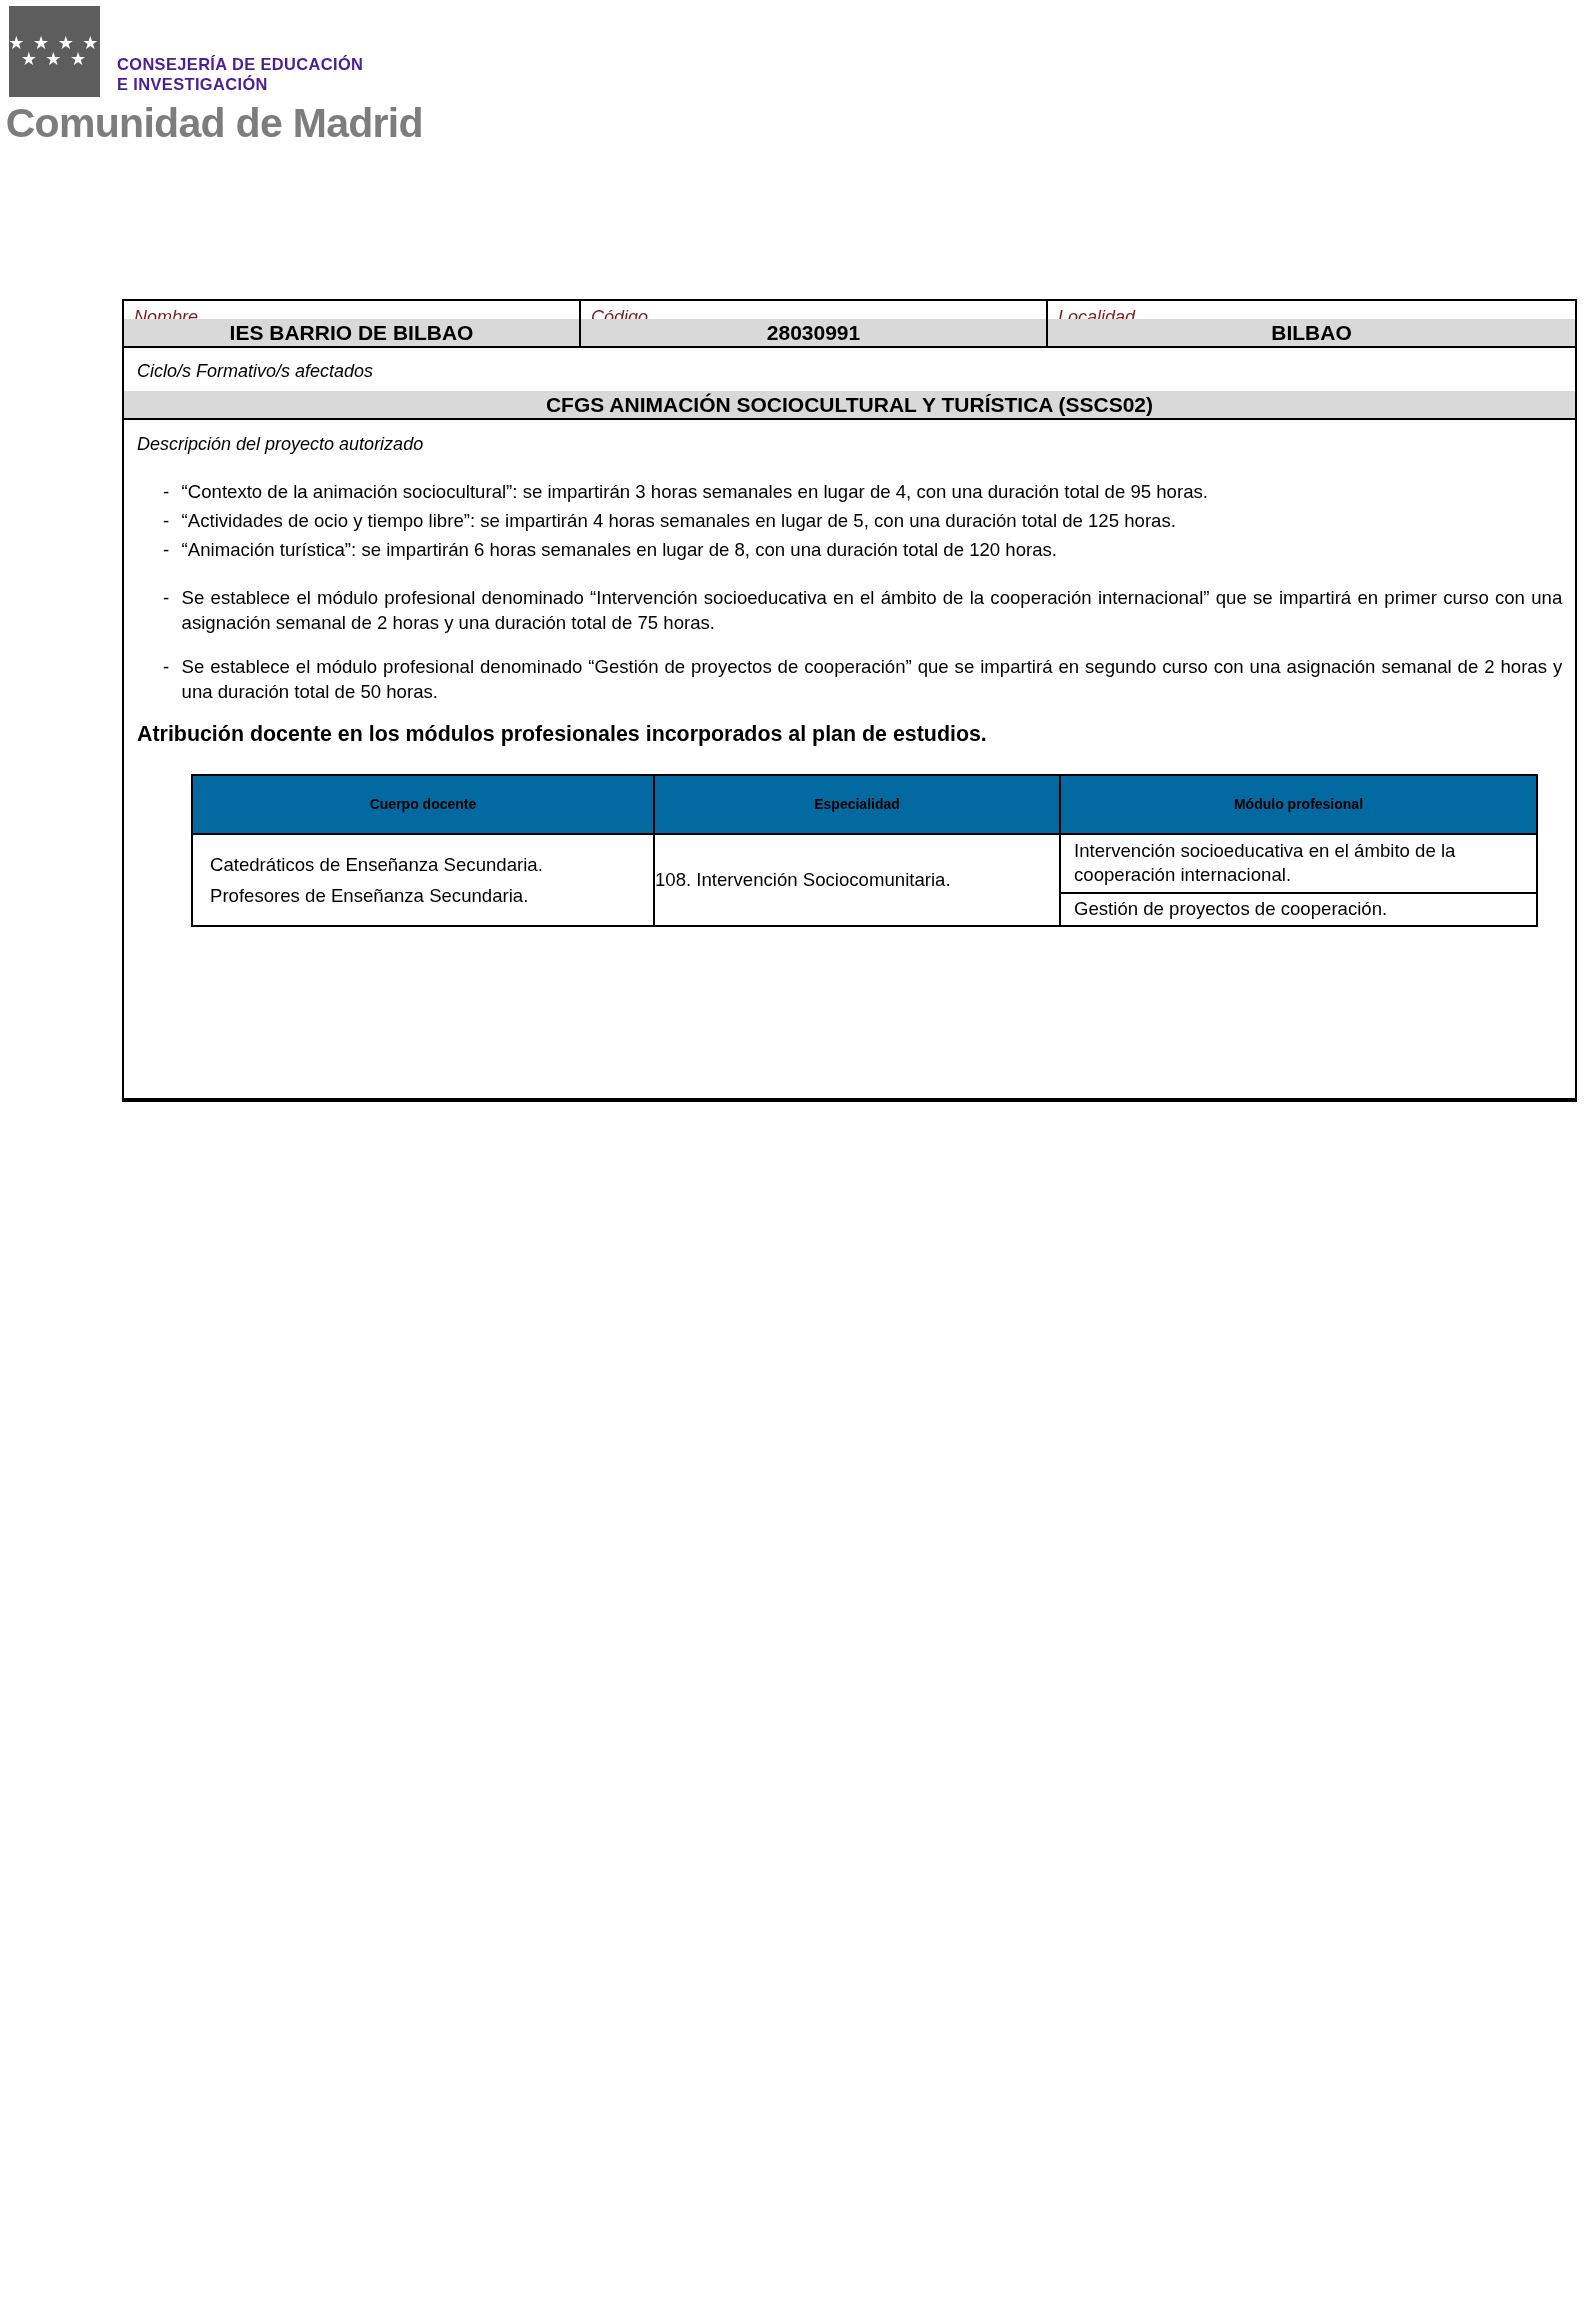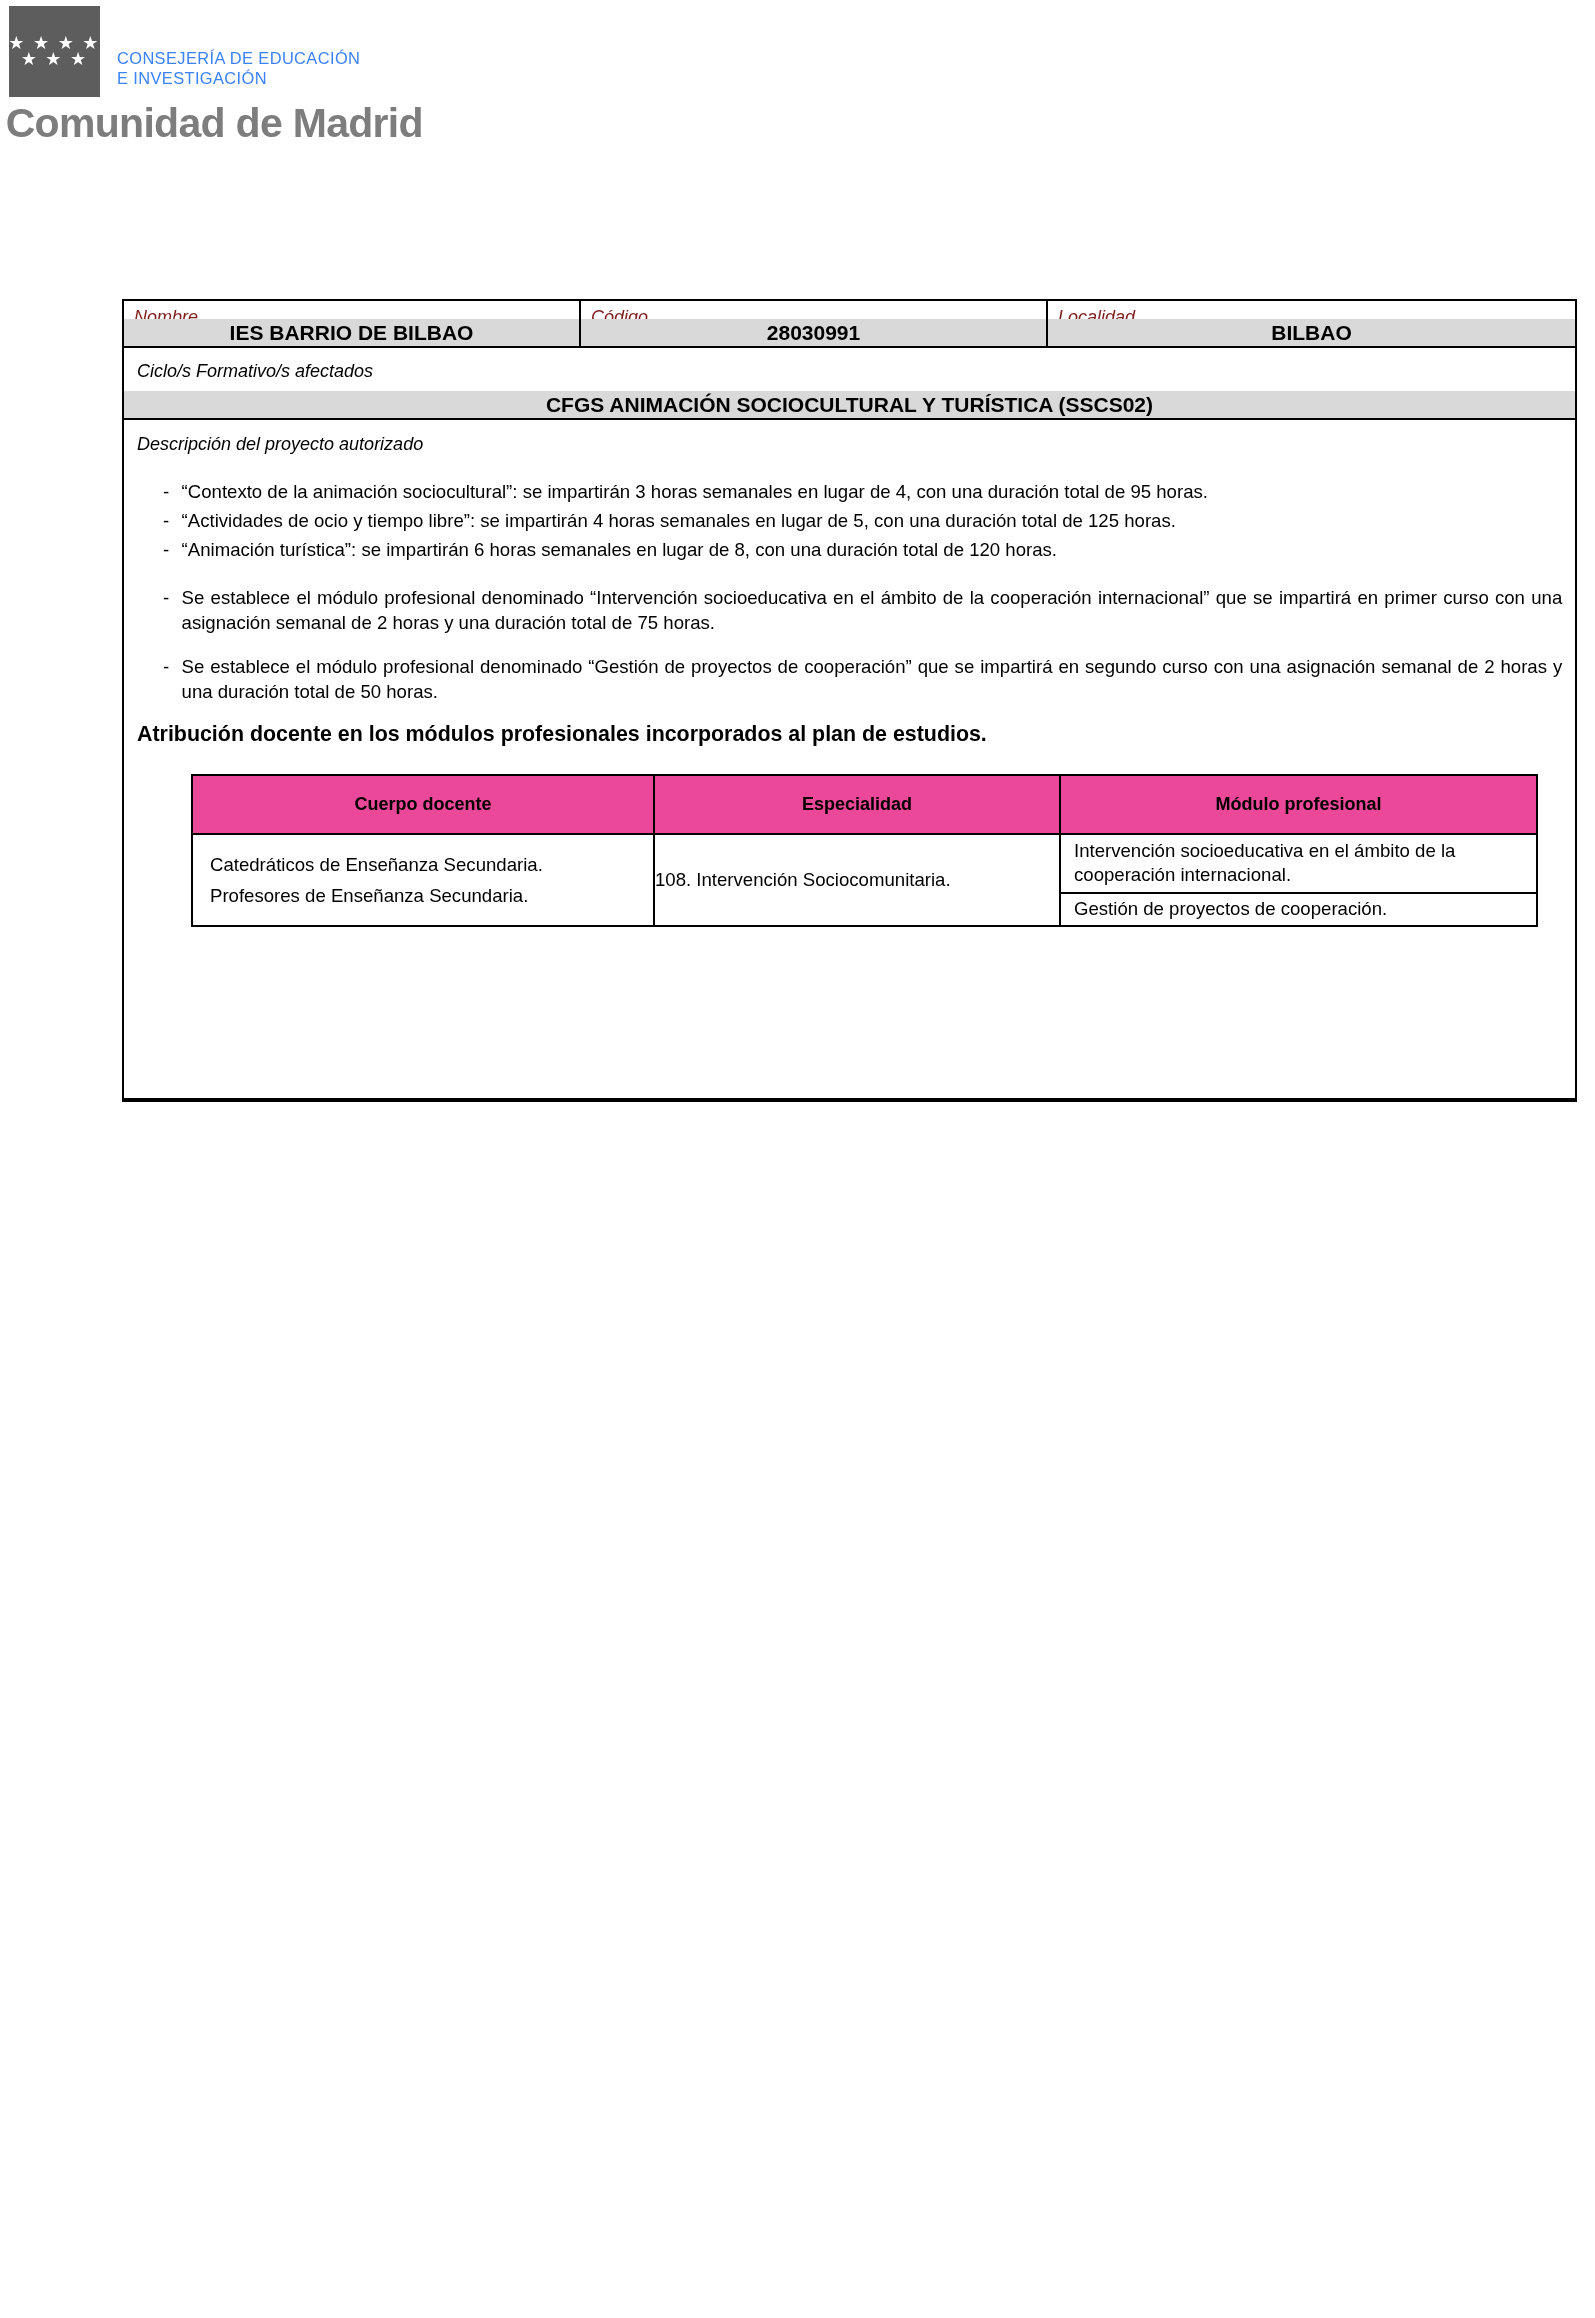--- a/index.html
+++ b/index.html
@@ -22,22 +22,22 @@
     background: #5d5d5d;
     display: flex; flex-direction: column; align-items: center;
     padding-top: 29px;
   }
   .flag .stars-row {
     font-family: "DejaVu Sans", sans-serif;
     color: #ffffff; font-size: 18px; line-height: 16.4px; letter-spacing: 1.4px;
     white-space: nowrap;
   }
   .consejeria {
-    position: absolute; left: 117px; top: 48px;
-    color: #3b82f6; font-size: 16.4px; line-height: 20px; font-weight: 400;
+    position: absolute; left: 117px; top: 54px;
+    color: #4c1d95; font-size: 16.4px; line-height: 20px; font-weight: 700;
     letter-spacing: 0.4px;
   }
   .brand {
     position: absolute; left: 5.7px; top: 100px;
     color: #7d7d7d; font-size: 41px; font-weight: 700; letter-spacing: -0.7px;
     white-space: nowrap;
   }
 
   
   .main-box {
@@ -95,22 +95,22 @@
   
   .attrib-table {
     margin: 29px 0 0 54px;
     width: 1345px;
     border-collapse: collapse;
     border: 2.9px solid #000;
     table-layout: fixed;
   }
   .attrib-table th, .attrib-table td { border: 2.1px solid #000; }
   .attrib-table thead th {
-    height: 59px; background: #ec4899;
-    font-weight: 700; font-size: 18px; text-align: center; vertical-align: middle;
+    height: 59px; background: #0369a1;
+    font-weight: 700; font-size: 14px; text-align: center; vertical-align: middle;
     border-bottom: 2.9px solid #000;
   }
   .th-cuerpo { width: 462px; }
   .th-especialidad { width: 406px; }
   .th-modulo { width: 477px; }
   .attrib-table td { font-size: 18.6px; vertical-align: middle; }
   .td-cuerpo { padding-left: 17px; }
   .td-cuerpo .line { line-height: 31px; }
   .td-especialidad { text-align: left; }
   .td-modulo-1 { height: 53px; padding: 4.3px 10px 4.3px 13px; line-height: 24px; }

